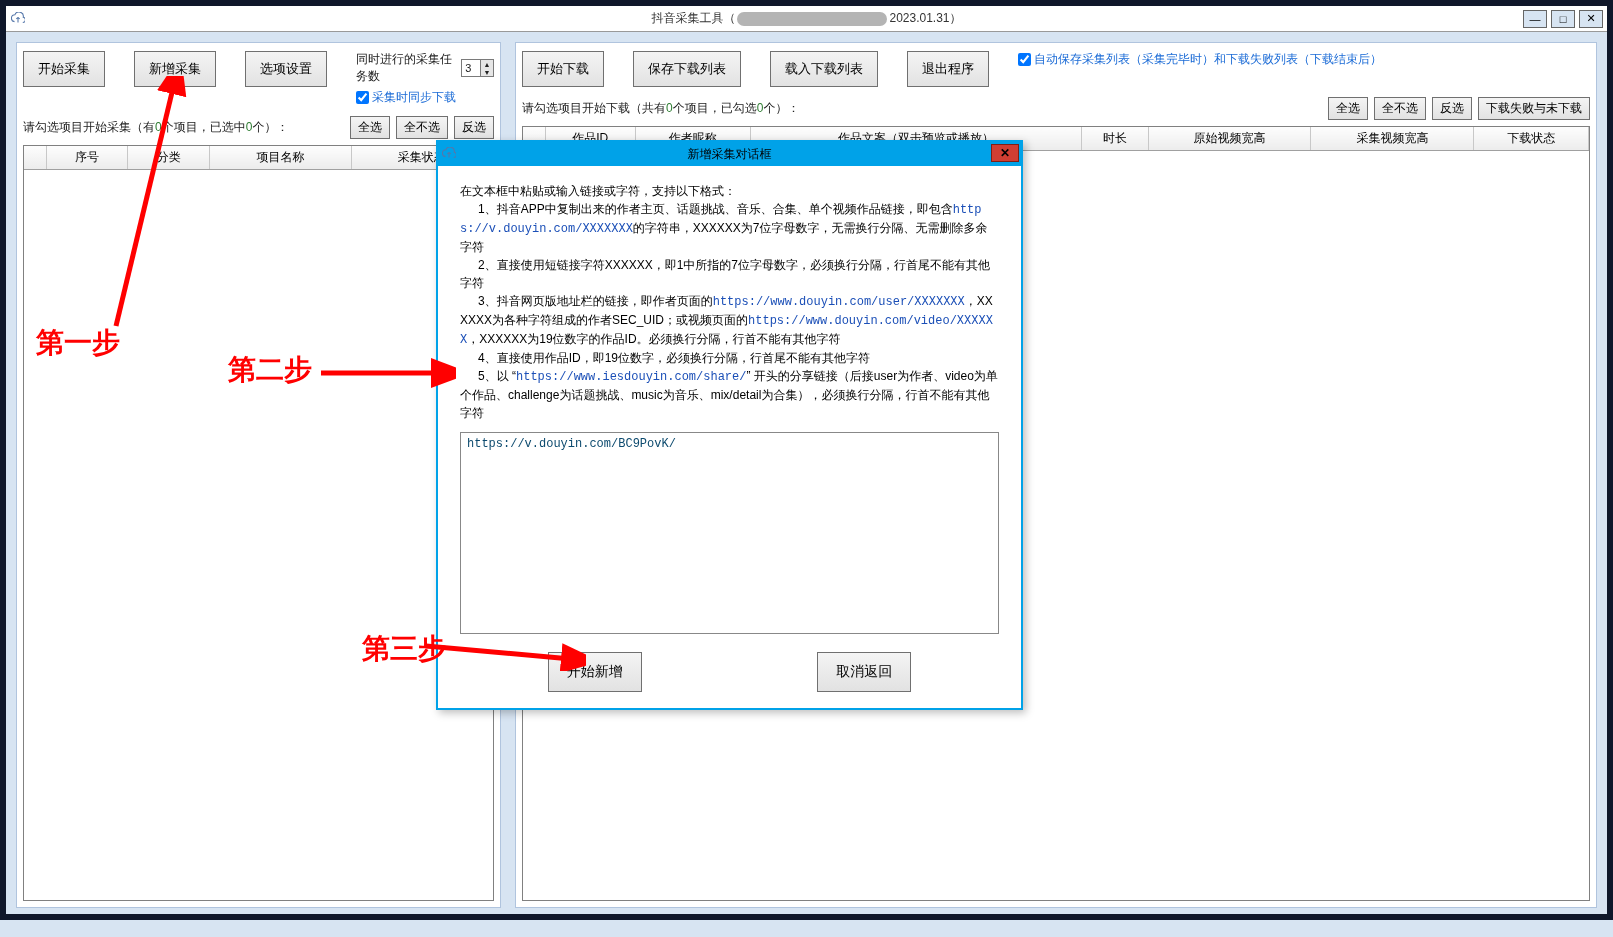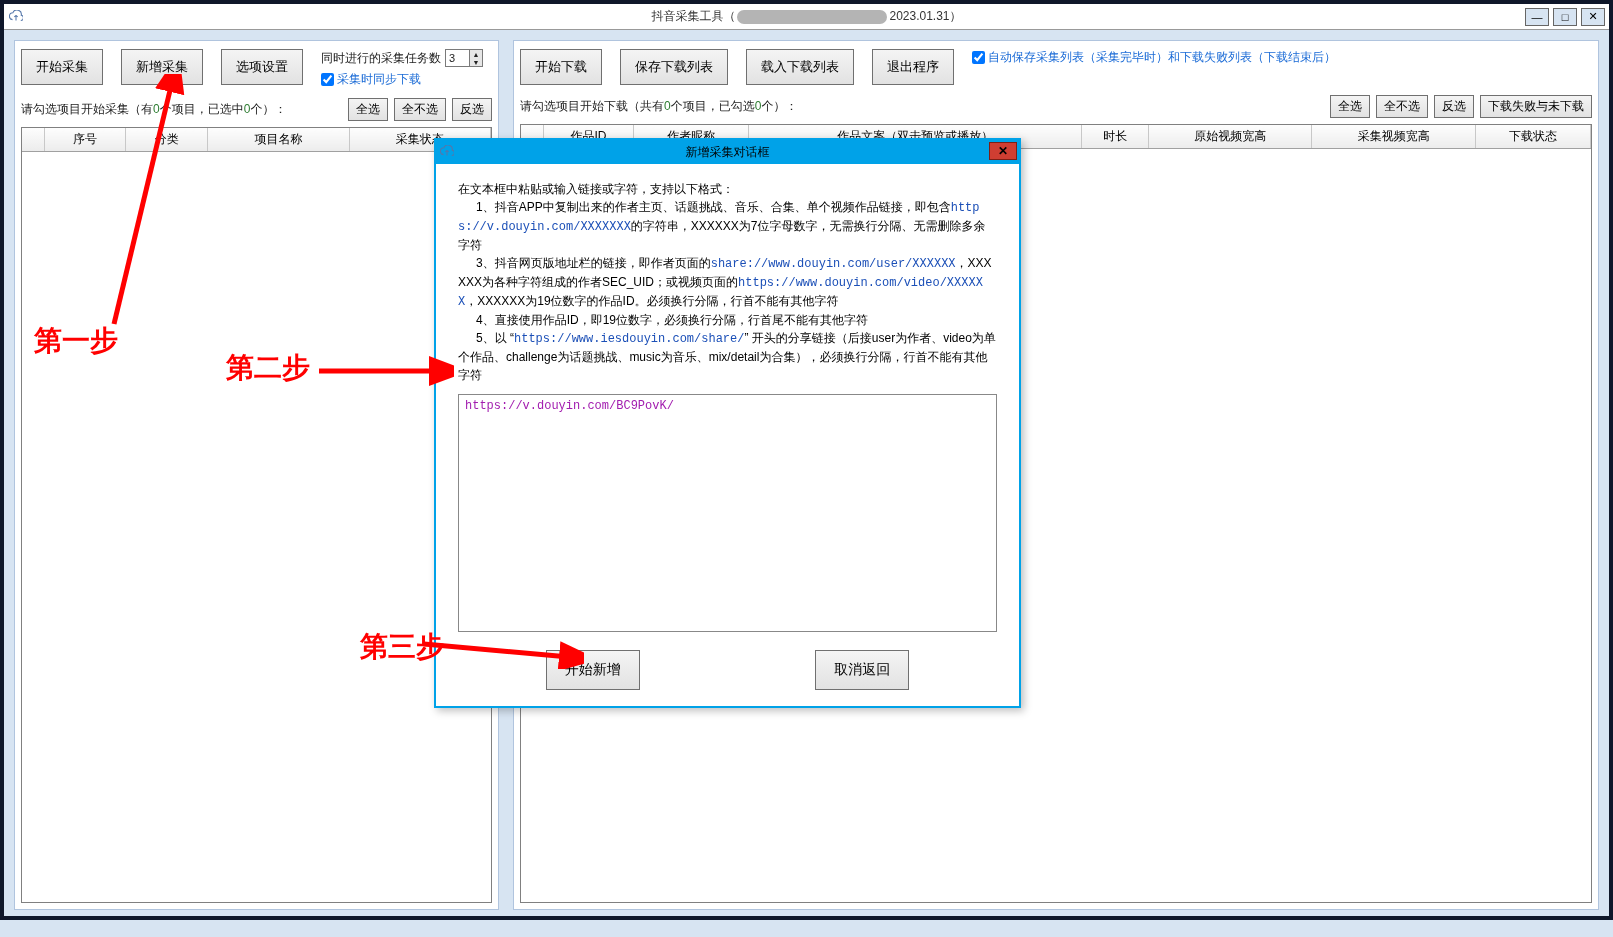--- a/index.html
+++ b/index.html
@@ -1,33 +1,33 @@
 <!DOCTYPE html>
 <html><head>
 <meta charset="utf-8">
 <style>
   * { box-sizing: border-box; }
   html, body { margin: 0; padding: 0; height: 100%; }
   body { font-family: "Microsoft YaHei", "SimSun", Arial, sans-serif; font-size: 12px; background: #d7e4f2; color: #000; }
 
-  .window { width: 1613px; height: 920px; background: #d7e4f2; border: 4px solid #0f172a; position: relative; }
+  .window { width: 1613px; height: 920px; background: #d7e4f2; border: 6px solid #0f172a; position: relative; }
 
   .titlebar { height: 26px; background: #fff; border-bottom: 1px solid #999; display: flex; align-items: center; padding: 0 4px; position: relative; }
   .titlebar .icon { width:16px; height:16px; margin-right: 6px; display:flex; align-items:center; justify-content:center; }
   .titlebar .title { position:absolute; left:0; right:0; text-align:center; color:#333; pointer-events:none; }
   .titlebar .obscured { display:inline-block; width:150px; height:14px; background: #b4b4b4; border-radius:7px; vertical-align:middle; margin:0 2px; filter: blur(0.5px); }
   .titlebar .winbtns { margin-left:auto; display:flex; gap:4px; }
   .titlebar .winbtn { width:24px; height:18px; border:1px solid #666; background:#d7e4f2; display:flex; align-items:center; justify-content:center; font-size:11px; cursor:default;}
 
   .content { padding: 10px 10px 6px 10px; display:flex; gap:14px; height: calc(100% - 26px);}
   .pane { flex:1; border: 1px solid #b0c4de; background:#fff; position:relative; padding: 8px 6px 6px 6px; display:flex; flex-direction:column; min-width:0;}
   .pane.left { flex: 0 0 485px; }
   .pane.right { flex: 1; justify-content: flex-end; }
 
-  .toolbar-row { display:flex; align-items:flex-start; gap:18px; flex-wrap: nowrap; margin-bottom:6px; }
+  .toolbar-row { display:flex; align-items:flex-start; gap:29px; flex-wrap: nowrap; margin-bottom:6px; }
   .btn { background: linear-gradient(#f4f4f4,#e2e2e2); border:1px solid #707070; padding:8px 14px; font-size:13px; cursor:default; white-space:nowrap; }
 
   .spinner-group { display:flex; flex-direction:column; gap:4px; font-size:12px; color:#222;}
   .spinner-line1 { display:flex; align-items:center; gap:4px; }
   .spinner { width:38px; height:18px; border:1px solid #7a7a7a; background:#fff; display:flex; align-items:center; justify-content:space-between; padding-left:3px;}
   .spinner .val { font-size:11px;}
   .spinner .arrows { display:flex; flex-direction:column; border-left:1px solid #7a7a7a; }
   .spinner .arrow { width:12px; height:8px; display:flex; align-items:center; justify-content:center; font-size:7px; background:#e6e6e6;}
   .chkline { display:flex; align-items:center; gap:3px; color:#1b6bd6;}
   .chkline input { margin:0; }
@@ -45,21 +45,21 @@
   
   .dialog { position:absolute; left:430px; top:134px; width:587px; height:570px; background:#00a2e8; padding:2px; box-shadow: 3px 3px 8px rgba(0,0,0,0.25);}
   .dialog-inner { background:#fff; width:100%; height:100%; display:flex; flex-direction:column;}
   .dialog-title { height:24px; background:#00a2e8; display:flex; align-items:center; justify-content:center; color:#000; position:relative;}
   .dialog-title .dicon { position:absolute; left:4px; width:14px; height:14px; }
   .dialog-close { position:absolute; right:2px; top:2px; width:28px; height:18px; background:#cf3e32; border:1px solid #7d1f16; color:#000; display:flex; align-items:center; justify-content:center; font-weight:bold; font-size:12px;}
   .dialog-body { flex:1; padding:16px 22px 10px 22px; display:flex; flex-direction:column;}
   .instr { font-size:12px; line-height:1.5; word-break:break-all; }
   .instr .indent { text-indent:1.5em; display:block;}
   .instr .mono { font-family: "Courier New", monospace; color:#1b4fb7;}
-  .dlg-textarea { flex:1; margin-top:10px; border:1px solid #888; padding:4px 6px; font-family:"Courier New", monospace; font-size:12px; color:#a21caf; resize:none; outline:none; }
+  .dlg-textarea { flex:1; margin-top:10px; border:1px solid #888; padding:4px 6px; font-family:"Courier New", monospace; font-size:12px; color:#0c4a6e; resize:none; outline:none; }
   .dlg-btnrow { display:flex; justify-content:space-around; padding:18px 0 6px 0;}
   .dlg-btn { background: linear-gradient(#f4f4f4,#e2e2e2); border:1px solid #707070; padding:10px 18px; font-size:14px; cursor:default;}
 
   
   .ann { position:absolute; color:#f00; font-size:28px; font-weight:bold; pointer-events:none;}
   .arrow-svg { position:absolute; pointer-events:none; }
 
   .upload-icon svg { width:14px; height:14px; }
 </style>
 </head>
@@ -181,21 +181,22 @@
               <path d="M8 12V6m0 0L6 8m2-2 2 2" fill="none" stroke="#57a" stroke-width="1.2"></path>
             </svg>
         </span>
         <span>新增采集对话框</span>
         <div class="dialog-close">✕</div>
       </div>
       <div class="dialog-body">
         <div class="instr">
           <div>在文本框中粘贴或输入链接或字符，支持以下格式：</div>
           <span class="indent"><span>1、抖音APP中复制出来的作者主页、话题挑战、音乐、合集、单个视频作品链接，即包含</span><span class="mono">https://v.douyin.com/XXXXXXX</span><span>的字符串，XXXXXX为7位字母数字，无需换行分隔、无需删除多余字符</span></span>
-          <span class="indent"><span>3、抖音网页版地址栏的链接，即作者页面的</span><span class="mono">share://www.douyin.com/user/XXXXXX</span><span>，XXXXXX为各种字符组成的作者SEC_UID；或视频页面的</span><span class="mono">https://www.douyin.com/video/XXXXXX</span><span>，XXXXXX为19位数字的作品ID。必须换行分隔，行首不能有其他字符</span></span>
+          <span class="indent">2、直接使用短链接字符XXXXXX，即1中所指的7位字母数字，必须换行分隔，行首尾不能有其他字符</span>
+          <span class="indent"><span>3、抖音网页版地址栏的链接，即作者页面的</span><span class="mono">https://www.douyin.com/user/XXXXXXX</span><span>，XXXXXX为各种字符组成的作者SEC_UID；或视频页面的</span><span class="mono">https://www.douyin.com/video/XXXXXX</span><span>，XXXXXX为19位数字的作品ID。必须换行分隔，行首不能有其他字符</span></span>
           <span class="indent">4、直接使用作品ID，即19位数字，必须换行分隔，行首尾不能有其他字符</span>
           <span class="indent"><span>5、以 “</span><span class="mono">https://www.iesdouyin.com/share/</span><span>” 开头的分享链接（后接user为作者、video为单个作品、challenge为话题挑战、music为音乐、mix/detail为合集），必须换行分隔，行首不能有其他字符</span></span>
         </div>
         <textarea class="dlg-textarea" style="">https://v.douyin.com/BC9PovK/</textarea>
         <div class="dlg-btnrow">
           <div class="dlg-btn">开始新增</div>
           <div class="dlg-btn">取消返回</div>
         </div>
       </div>
     </div>

